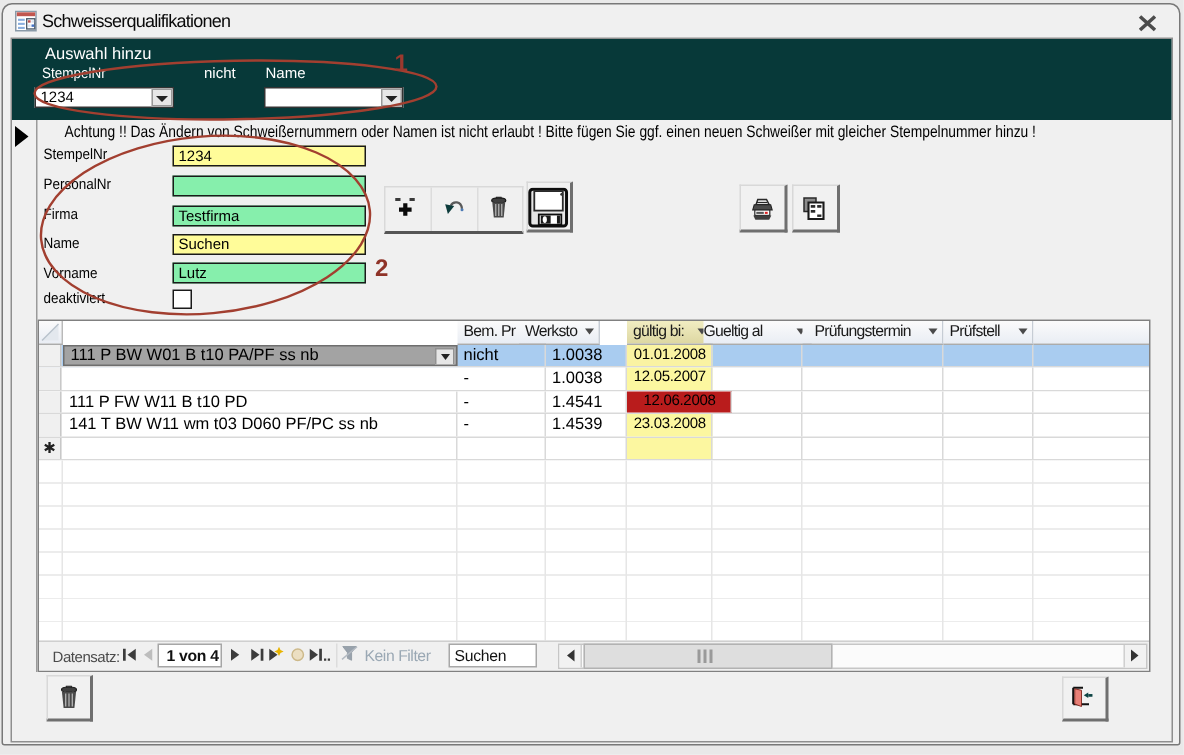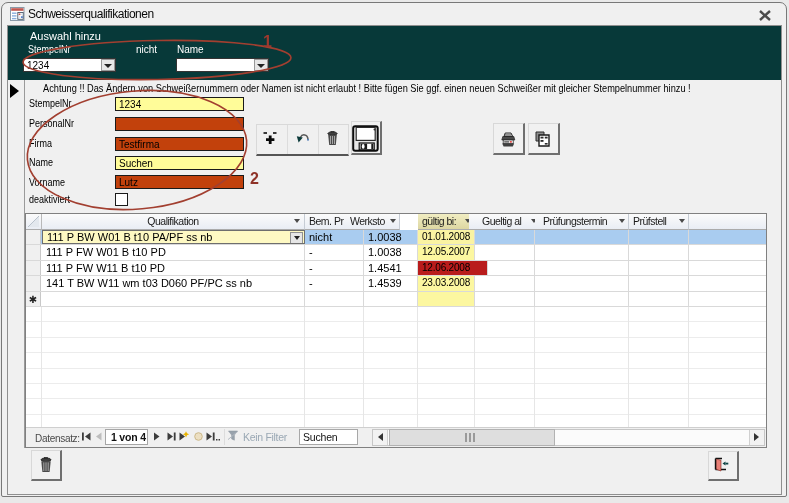--- a/index.html
+++ b/index.html
@@ -2,26 +2,26 @@
 <html><head>
 <meta charset="utf-8">
 <style>
 *{margin:0;padding:0;box-sizing:border-box}
 html,body{width:789px;height:503px;overflow:hidden}
 body{font-family:"Liberation Sans",sans-serif;background:#e9e9e9;position:relative;font-size:11px;color:#000}
 .abs{position:absolute}
 .lbl{position:absolute;font-size:11px;line-height:12px;white-space:nowrap}
 .flbl{position:absolute;font-size:10px;line-height:11px;white-space:nowrap;transform:scaleX(0.9);transform-origin:0 0}
 .wlbl{position:absolute;font-size:11px;line-height:12px;color:#fff;white-space:nowrap}
-.inp{position:absolute;border:1px solid #1a1a1a;background:#c2410c;font-size:10px;line-height:11px;padding:1px 0 0 3px;white-space:nowrap}
+.inp{position:absolute;border:1px solid #1a1a1a;background:#86efac;font-size:10px;line-height:11px;padding:1px 0 0 3px;white-space:nowrap}
 .yel{background:#fffc99}
 .btn3d{position:absolute;background:#f1f1f1;border-top:1px solid #d8d8d8;border-left:1px solid #d8d8d8;border-right:2px solid #6f6f6f;border-bottom:2px solid #6f6f6f}
 .hcell{position:absolute;top:0;height:16px;background:linear-gradient(#fbfbfb,#e9edf4);border-right:1px solid #c6ccd4;border-bottom:1px solid #ababab;font-size:10.5px;letter-spacing:-0.5px;line-height:15px;color:#1a1a1a;white-space:nowrap;overflow:hidden}
 .cell{position:absolute;top:0;height:100%;border-right:1px solid #d9d9d9;font-size:11px;line-height:14px;padding-left:4px;white-space:nowrap;overflow:hidden}
-.datec{font-size:10px;letter-spacing:-0.2px;text-align:left;padding-right:3px}
+.datec{font-size:10px;letter-spacing:-0.2px;text-align:center;padding-right:3px}
 .row{position:absolute;left:0;width:740px;height:15.4px;background:#fff;border-bottom:1px solid #d9d9d9}
 .rowsel{position:absolute;left:0;top:0;width:15px;height:100%;background:#f0f0f0;border-right:1px solid #c8c8c8}
 svg{display:block}
 </style>
 </head>
 <body>
 
 <div class="abs" style="left:1px;top:2px;width:786px;height:495px;background:#f0f0f0;border:1px solid #787878;border-radius:7px 7px 2px 2px"></div>
 
 <div class="abs" style="left:10px;top:7px;width:15px;height:15px">
@@ -148,47 +148,45 @@
 </div>
 
 <div class="abs" id="grid" style="left:25px;top:213px;width:742px;height:235px;background:#fff;border:1px solid #808080">
 
   <div class="hcell" style="left:0;width:16px;border-right:1px solid #b9b9b9">
     <svg width="15" height="15">
         <path d="M2 13 L13 2 L13 13 Z" fill="#e3e8ee"></path>
         <path d="M2 13 L13 2" stroke="#b9c2cc" stroke-width="1"></path>
       </svg>
   </div>
-  <div class="hcell" style="left:16px;width:263px;text-align:center">Qualifikation<span style="position:absolute;right:4px;top:5px;width:0;height:0;border-left:3.5px solid transparent;border-right:3.5px solid transparent;border-top:4px solid #4a4a4a"></span></div>
   <div class="hcell" style="left:279px;width:59px;padding-left:4px">Bem. Pr<span style="position:absolute;right:4px;top:5px;width:0;height:0;border-left:3.5px solid transparent;border-right:3.5px solid transparent;border-top:4px solid #4a4a4a"></span></div>
   <div class="hcell" style="left:320px;width:54px;padding-left:4px">Werksto<span style="position:absolute;right:3px;top:5px;width:0;height:0;border-left:3.5px solid transparent;border-right:3.5px solid transparent;border-top:4px solid #4a4a4a"></span></div>
   <div class="hcell" style="left:392px;width:57px;padding-left:4px;background:linear-gradient(#f1edc2,#ddd7a2)">gültig bi:<span style="position:absolute;right:3px;top:5px;width:0;height:0;border-left:3.5px solid transparent;border-right:3.5px solid transparent;border-top:4px solid #4a4a4a"></span></div>
-  <div class="hcell" style="left:443px;width:72px;padding-left:13px">Gueltig al<span style="position:absolute;right:3px;top:5px;width:0;height:0;border-left:3.5px solid transparent;border-right:3.5px solid transparent;border-top:4px solid #4a4a4a"></span></div>
+  <div class="hcell" style="left:443px;width:72px;padding-left:0">Gueltig al<span style="position:absolute;right:3px;top:5px;width:0;height:0;border-left:3.5px solid transparent;border-right:3.5px solid transparent;border-top:4px solid #4a4a4a"></span></div>
   <div class="hcell" style="left:509px;width:94px;padding-left:8px">Prüfungstermin<span style="position:absolute;right:3px;top:5px;width:0;height:0;border-left:3.5px solid transparent;border-right:3.5px solid transparent;border-top:4px solid #4a4a4a"></span></div>
   <div class="hcell" style="left:603px;width:60px;padding-left:4px">Prüfstell<span style="position:absolute;right:3px;top:5px;width:0;height:0;border-left:3.5px solid transparent;border-right:3.5px solid transparent;border-top:4px solid #4a4a4a"></span></div>
   <div class="hcell" style="left:663px;width:77px;border-right:none"></div>
 
   <div class="row" style="top:16px;background:#a9ccf0">
     <div class="rowsel"></div>
-    <div class="cell" style="left:16px;width:263px;background:#fef9c3;border:1px solid #6e6e6e;line-height:13px">111 P BW W01 B t10 PA/PF ss nb
+    <div class="cell" style="left:16px;width:263px;background:#a3a3a3;border:1px solid #6e6e6e;line-height:13px">111 P BW W01 B t10 PA/PF ss nb
       <span style="position:absolute;right:1px;top:1px;width:13px;height:12px;background:#e6e6e6;border:1px solid #919191"></span>
       <span style="position:absolute;right:4px;top:5px;width:0;height:0;border-left:3.5px solid transparent;border-right:3.5px solid transparent;border-top:4px solid #222"></span>
     </div>
     <div class="cell" style="left:279px;width:59px">nicht</div>
     <div class="cell" style="left:338px;width:54px">1.0038</div>
     <div class="cell datec" style="left:392px;width:57px;background:#faf3a2">01.01.2008</div>
     <div class="cell" style="left:449px;width:60px"></div>
     <div class="cell" style="left:509px;width:94px"></div>
     <div class="cell" style="left:603px;width:60px"></div>
     <div class="cell" style="left:663px;width:77px;border-right:none"></div>
   </div>
 
   <div class="row" style="top:31.4px">
     <div class="rowsel"></div>
-    <div class="cell" style="left:16px;width:263px">111 P FW W01 B t10 PD</div>
     <div class="cell" style="left:279px;width:59px">-</div>
     <div class="cell" style="left:338px;width:54px">1.0038</div>
     <div class="cell datec" style="left:392px;width:57px;background:#fcf7a0">12.05.2007</div>
     <div class="cell" style="left:449px;width:60px"></div>
     <div class="cell" style="left:509px;width:94px"></div>
     <div class="cell" style="left:603px;width:60px"></div>
     <div class="cell" style="left:663px;width:77px;border-right:none"></div>
   </div>
 
   <div class="row" style="top:46.8px">

